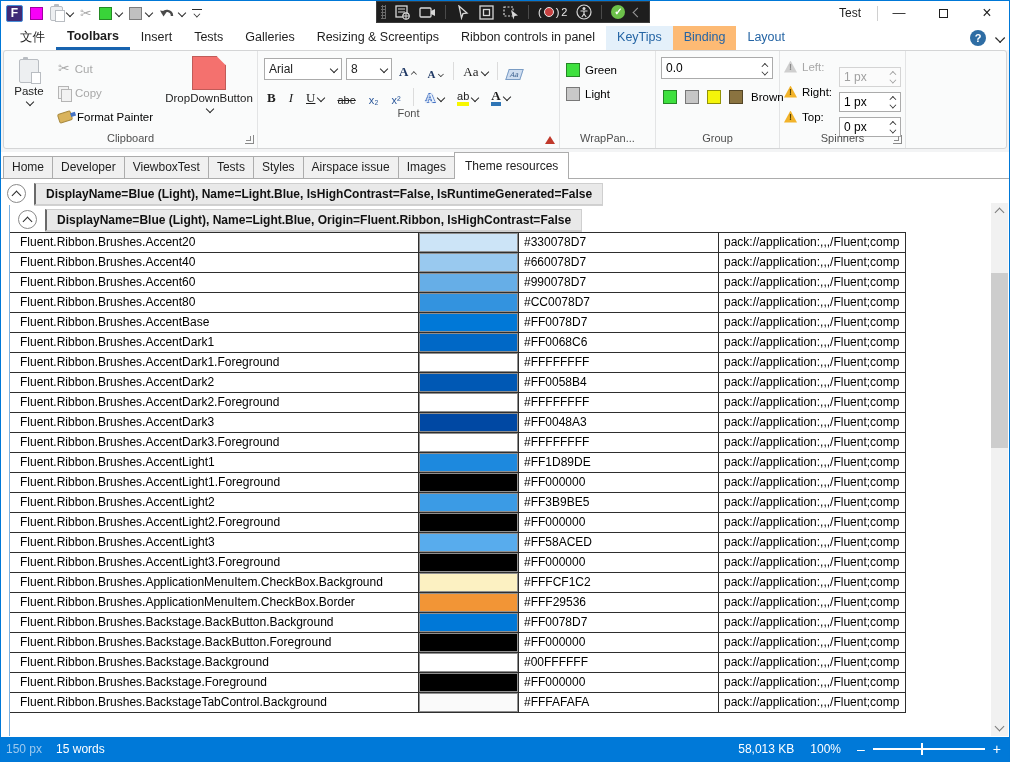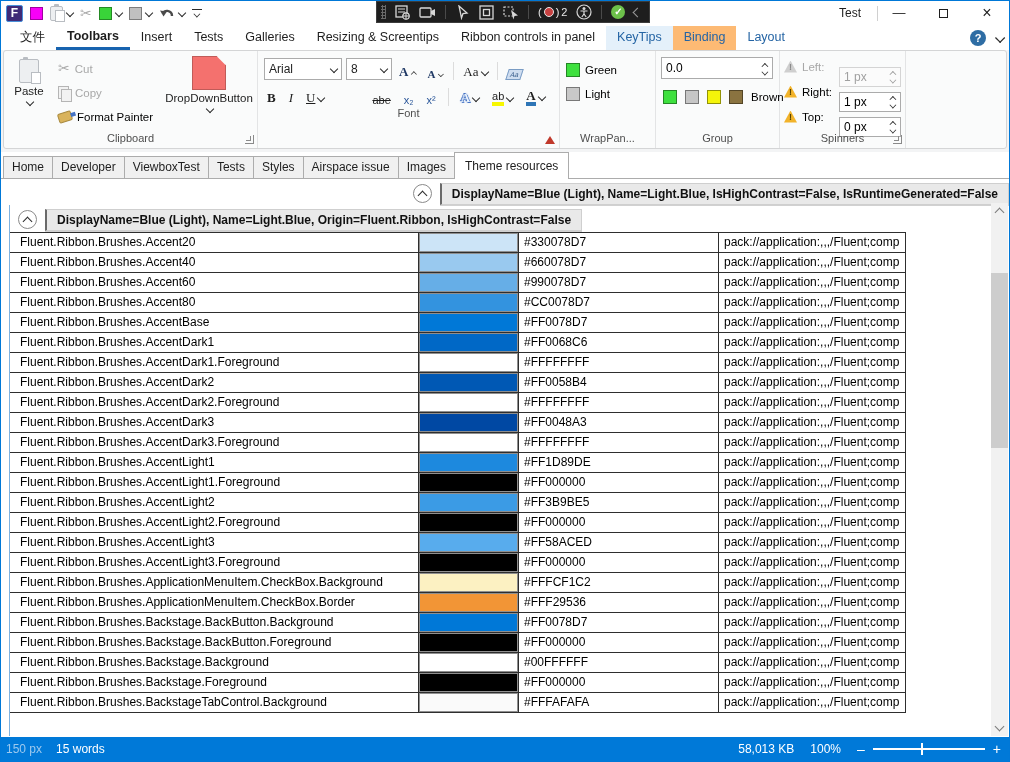--- a/index.html
+++ b/index.html
@@ -287,21 +287,21 @@
               <span class="eraser">Aa</span>
             </span>
         </div>
         <div class="fontrow" style="gap:7px;">
           <span class="ftool serif" style="font-weight:bold;">B</span>
           <span class="ftool serif" style="font-style:italic;">I</span>
           <span class="ftool serif">
               <span style="text-decoration:underline;">U</span>
               <span class="chev"></span>
             </span>
-          <span class="ftool" style="text-decoration:line-through;font-size:11px;margin-left:35px;">abe</span>
+          <span class="ftool" style="text-decoration:line-through;font-size:11px;">abe</span>
           <span class="ftool" style="font-size:11px;color:#2B579A;">x₂</span>
           <span class="ftool" style="font-size:11px;color:#2B579A;">x²</span>
           <span class="vsep"></span>
           <span class="ftool serif">
               <span class="fx-a">A</span>
               <span class="chev"></span>
             </span>
           <span class="ftool">
               <span class="hl-ab">ab</span>
               <span class="chev"></span>
@@ -402,21 +402,21 @@
       <div class="dtab">Tests</div>
       <div class="dtab">Styles</div>
       <div class="dtab">Airspace issue</div>
       <div class="dtab">Images</div>
       <div class="dtab sel">Theme resources</div>
     </div>
 
   <div class="grid-area">
     <div class="indent-line"></div>
 
-    <div class="ghrow" style="padding-left:6px;justify-content:flex-end;">
+    <div class="ghrow" style="padding-left:6px;">
       <span class="expander"></span>
       <span class="ghbox">DisplayName=Blue (Light), Name=Light.Blue, IsHighContrast=False, IsRuntimeGenerated=False</span>
     </div>
     <div class="ghrow" style="padding-left:17px;">
       <span class="expander"></span>
       <span class="ghbox">DisplayName=Blue (Light), Name=Light.Blue, Origin=Fluent.Ribbon, IsHighContrast=False</span>
     </div>
 
     <div class="rows">
         <div class="trow">

